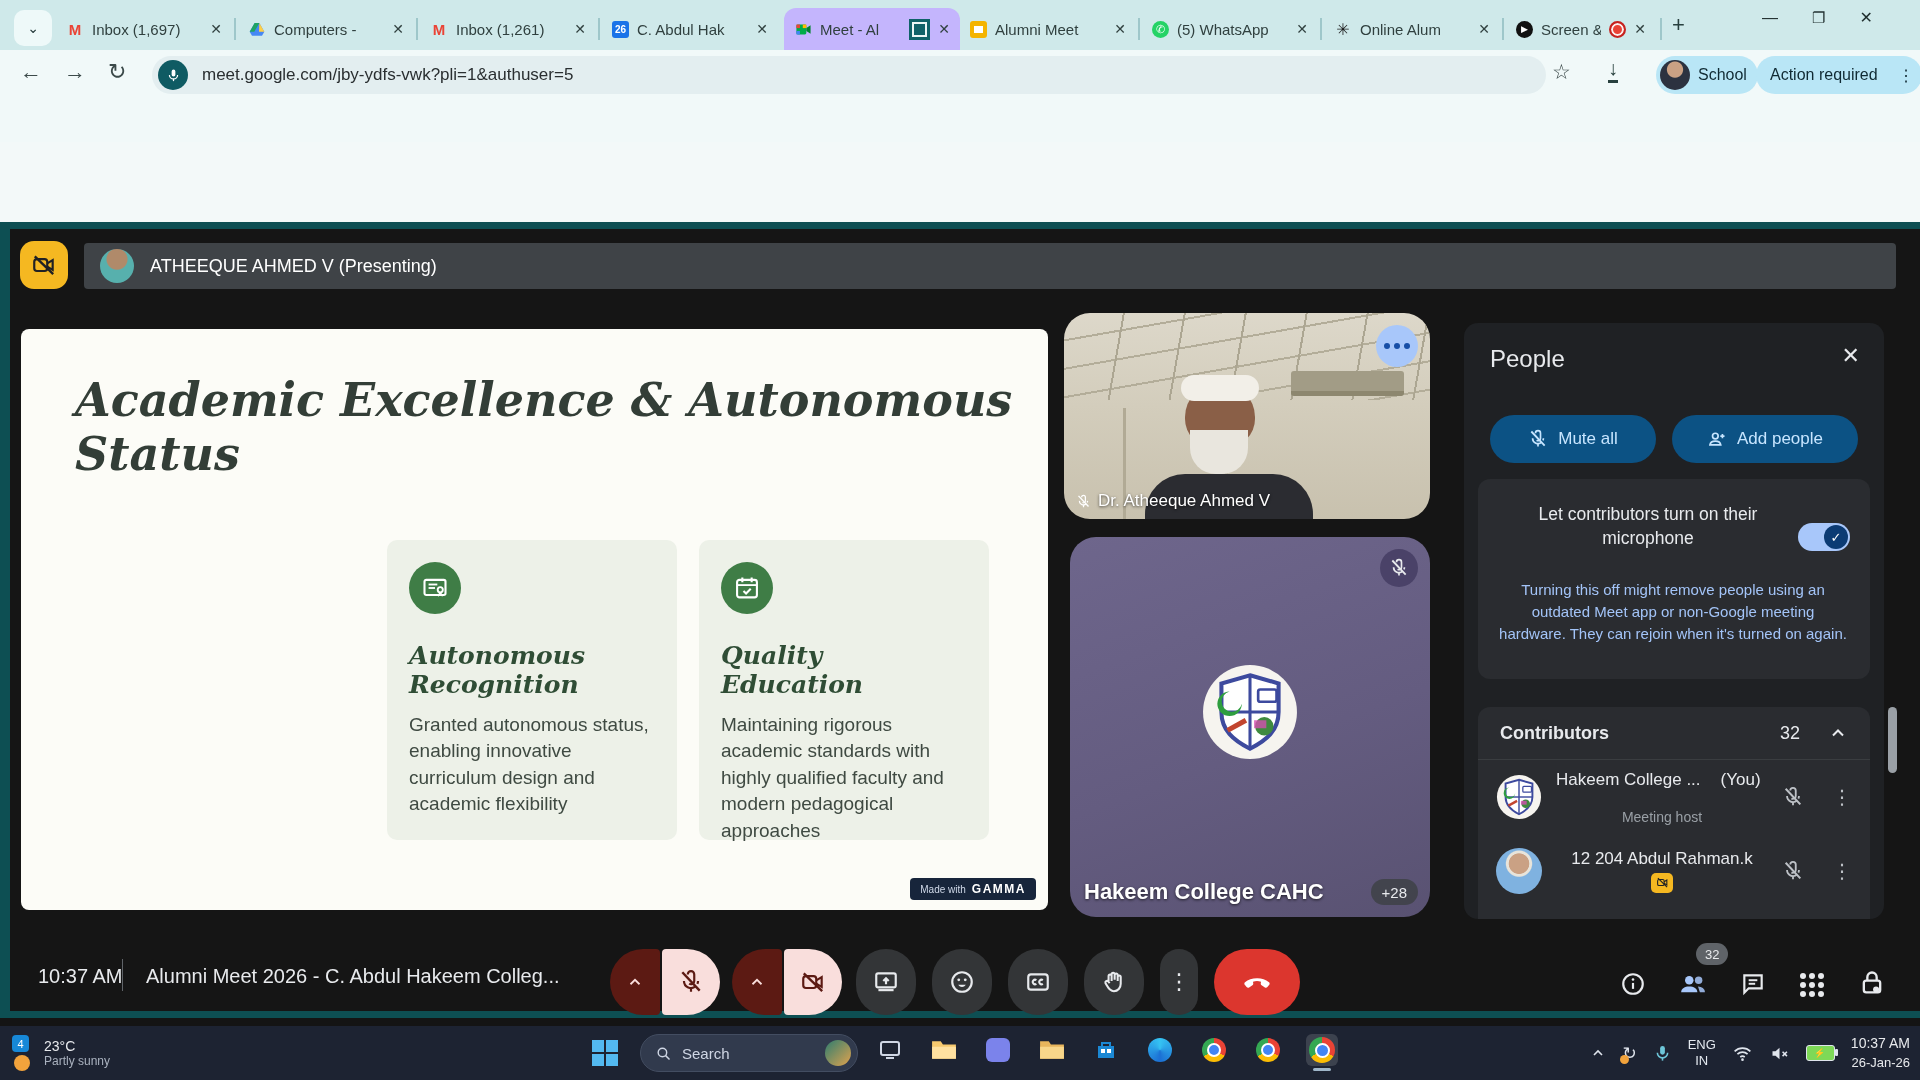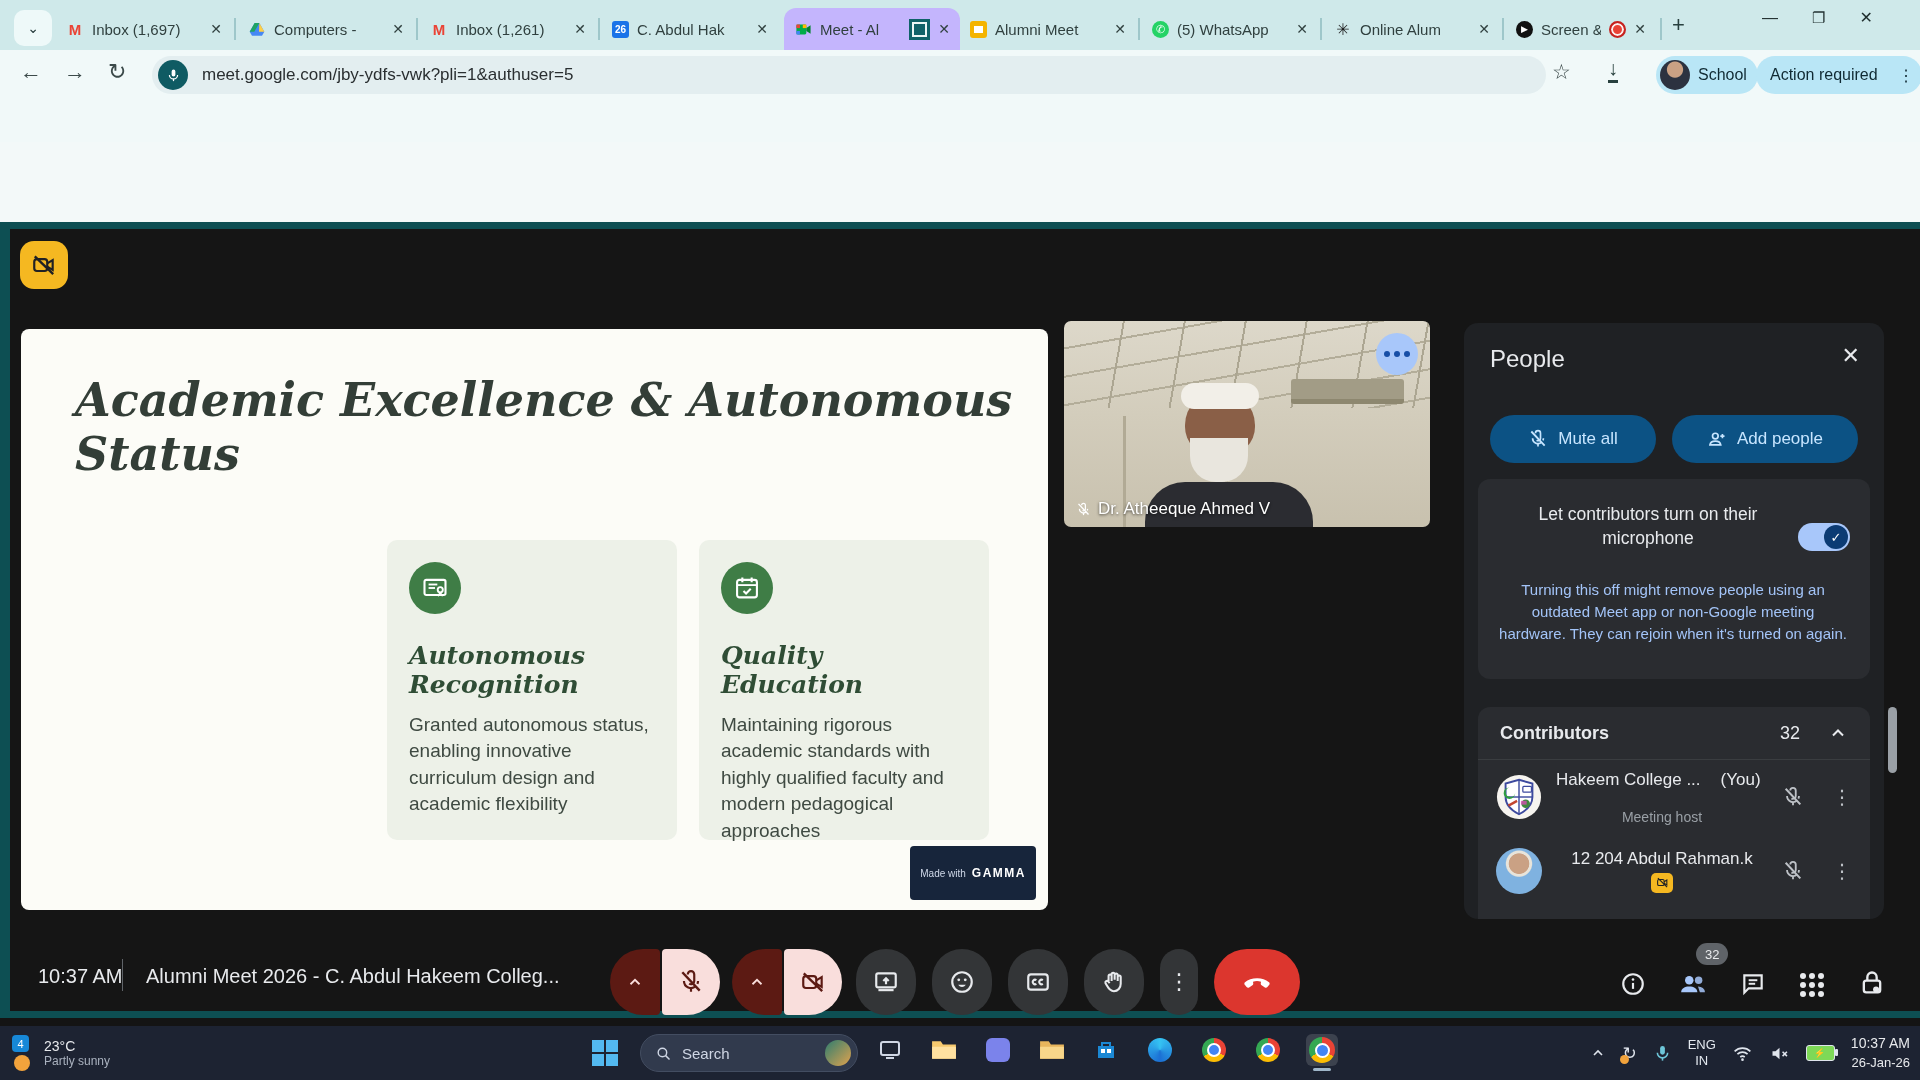--- a/index.html
+++ b/index.html
@@ -19,21 +19,21 @@
   #toolbar{left:0;top:50px;width:1920px;height:50px;background:#f1f9f9;}
   .navg{font-size:22px;color:#3c4a4a;}
   #urlpill{left:152px;top:56px;width:1394px;height:38px;background:#e3eef0;border-radius:19px;display:flex;align-items:center;}
   #bookmarks{left:0;top:100px;width:1920px;height:42px;background:#f1f9f9;border-bottom:1px solid #d9e6e6;}
   .bluepill{height:38px;background:#b9e6f6;border-radius:19px;display:flex;align-items:center;}
   
   #sharebanner{left:0;top:142px;width:1920px;height:80px;background:#f3f9f9;}
   
   #meet{left:0;top:222px;width:1920px;height:796px;background:#151515;
         border-left:10px solid #0d4f53;border-top:7px solid #0d4f53;border-bottom:7px solid #0d4f53;box-sizing:border-box;}
-  .vtile{border-radius:7px;overflow:hidden;margin-top:8px;}
+  .vtile{border-radius:26px;overflow:hidden;}
   .tilelabel{color:#fff;text-shadow:0 1px 3px rgba(0,0,0,.7);}
   
   #slide{left:11px;top:100px;width:1027px;height:581px;background:#fcfcf7;border-radius:8px;}
   .slidecard{top:211px;width:290px;height:300px;background:#edf1e8;border-radius:10px;padding:22px;box-sizing:border-box;}
   .cardicon{width:52px;height:52px;border-radius:50%;background:#3f7d46;display:flex;align-items:center;justify-content:center;}
   .cardtitle{margin-top:28px;font-family:"DejaVu Serif",serif;font-style:italic;font-weight:600;
              font-size:25px;color:#2f4d35;line-height:1.15;}
   .cardbody{margin-top:12px;font-size:19px;color:#3f4a42;line-height:1.4;}
   
   #panel{left:1454px;top:94px;width:420px;height:596px;background:#1f2124;border-radius:14px;}
@@ -312,20 +312,24 @@
   </div>
 
   <div id="meet" class="abs">
 
     <div class="abs" style="left:10px;top:12px;width:48px;height:48px;background:#f5b821;border-radius:14px;
          display:flex;align-items:center;justify-content:center;color:#202124;">
       <svg width="26" height="26" viewBox="0 0 24 24">
           <use href="#i-camoff"></use>
         </svg>
     </div>
+    <div class="abs flex" style="left:74px;top:14px;width:1812px;height:46px;background:#3f4347;border-radius:4px;gap:16px;padding-left:16px;box-sizing:border-box;">
+      <span style="width:34px;height:34px;border-radius:50%;background:radial-gradient(circle at 50% 30%,#b08a6a 34%,#57b0ad 38%);"></span>
+      <span style="font-size:18px;font-weight:500;color:#fff;">ATHEEQUE AHMED V (Presenting)</span>
+    </div>
 
     <div id="slide" class="abs">
       <div class="abs" style="left:54px;top:44px;font-family:'DejaVu Serif',serif;font-style:italic;font-weight:600;
            font-size:46px;color:#333e37;">Academic Excellence &amp; Autonomous Status</div>
 
       <div class="slidecard abs" style="left:366px;">
         <div class="cardicon">
           <svg width="28" height="28" viewBox="0 0 24 24" style="color:#fff">
               <use href="#i-cert"></use>
             </svg>
@@ -336,21 +340,21 @@
       <div class="slidecard abs" style="left:678px;">
         <div class="cardicon">
           <svg width="28" height="28" viewBox="0 0 24 24" style="color:#fff">
               <use href="#i-calcheck"></use>
             </svg>
           </div>
         <div class="cardtitle">Quality Education</div>
         <div class="cardbody">Maintaining rigorous academic standards with highly qualified faculty and modern pedagogical approaches</div>
       </div>
 
-      <div class="abs flex" style="right:12px;bottom:10px;height:22px;background:#17253b;border-radius:4px;padding:16px 10px;gap:6px;">
+      <div class="abs flex" style="right:12px;bottom:10px;height:22px;background:#17253b;border-radius:4px;padding:0 10px;gap:6px;">
         <span style="font-size:10px;color:#cfd8e8;">Made with</span>
         <span style="font-size:12px;font-weight:bold;color:#fff;letter-spacing:1.5px;">GAMMA</span>
       </div>
     </div>
 
     <div class="vtile abs" style="left:1054px;top:84px;width:366px;height:206px;
          background:linear-gradient(180deg,#ddd8ca 0%,#d3cdbc 45%,#c8c1ae 100%);">
       <div class="abs" style="left:0;top:0;width:100%;height:42%;
            background:repeating-linear-gradient(100deg,transparent 0 58px,#aca692 58px 60px),
                       repeating-linear-gradient(170deg,transparent 0 26px,#b3ad99 26px 28px);"></div>
@@ -368,20 +372,37 @@
         <i style="width:6px;height:6px;border-radius:50%;background:#174ea6"></i>
       </div>
       <div class="abs flex tilelabel" style="left:12px;bottom:8px;gap:7px;font-size:17px;">
         <svg width="15" height="15" viewBox="0 0 24 24" style="color:#fff">
             <use href="#i-micoff"></use>
           </svg>
         <span>Dr. Atheeque Ahmed V</span>
       </div>
     </div>
 
+    <div class="vtile abs" style="left:1060px;top:308px;width:360px;height:380px;
+         background:linear-gradient(160deg,#6e668c 0%,#645c80 55%,#595272 100%);">
+      <div class="abs" style="right:12px;top:12px;width:38px;height:38px;border-radius:50%;background:#4a4268;
+           display:flex;align-items:center;justify-content:center;color:#e8eaed;">
+        <svg width="20" height="20" viewBox="0 0 24 24">
+            <use href="#i-micoff"></use>
+          </svg>
+      </div>
+      <div class="abs" style="left:50%;top:46%;transform:translate(-50%,-50%);">
+        <svg width="98" height="98" viewBox="0 0 48 48">
+            <use href="#i-crest"></use>
+          </svg>
+      </div>
+      <div class="abs tilelabel" style="left:14px;bottom:12px;font-size:22px;font-weight:600;">Hakeem College CAHC</div>
+      <div class="abs" style="right:12px;bottom:12px;height:26px;border-radius:13px;background:rgba(60,64,67,.8);
+           display:flex;align-items:center;padding:0 11px;font-size:15px;color:#e8eaed;">+28</div>
+    </div>
 
     <div id="panel" class="abs">
       <div class="abs" style="left:26px;top:22px;font-size:24px;color:#e8eaed;">People</div>
       <div class="abs" style="right:24px;top:20px;font-size:22px;color:#e8eaed;">✕</div>
 
       <div class="ppill abs" style="left:26px;top:92px;width:166px;">
         <svg width="20" height="20" viewBox="0 0 24 24">
             <use href="#i-micoff"></use>
           </svg>
         <span>Mute all</span>

